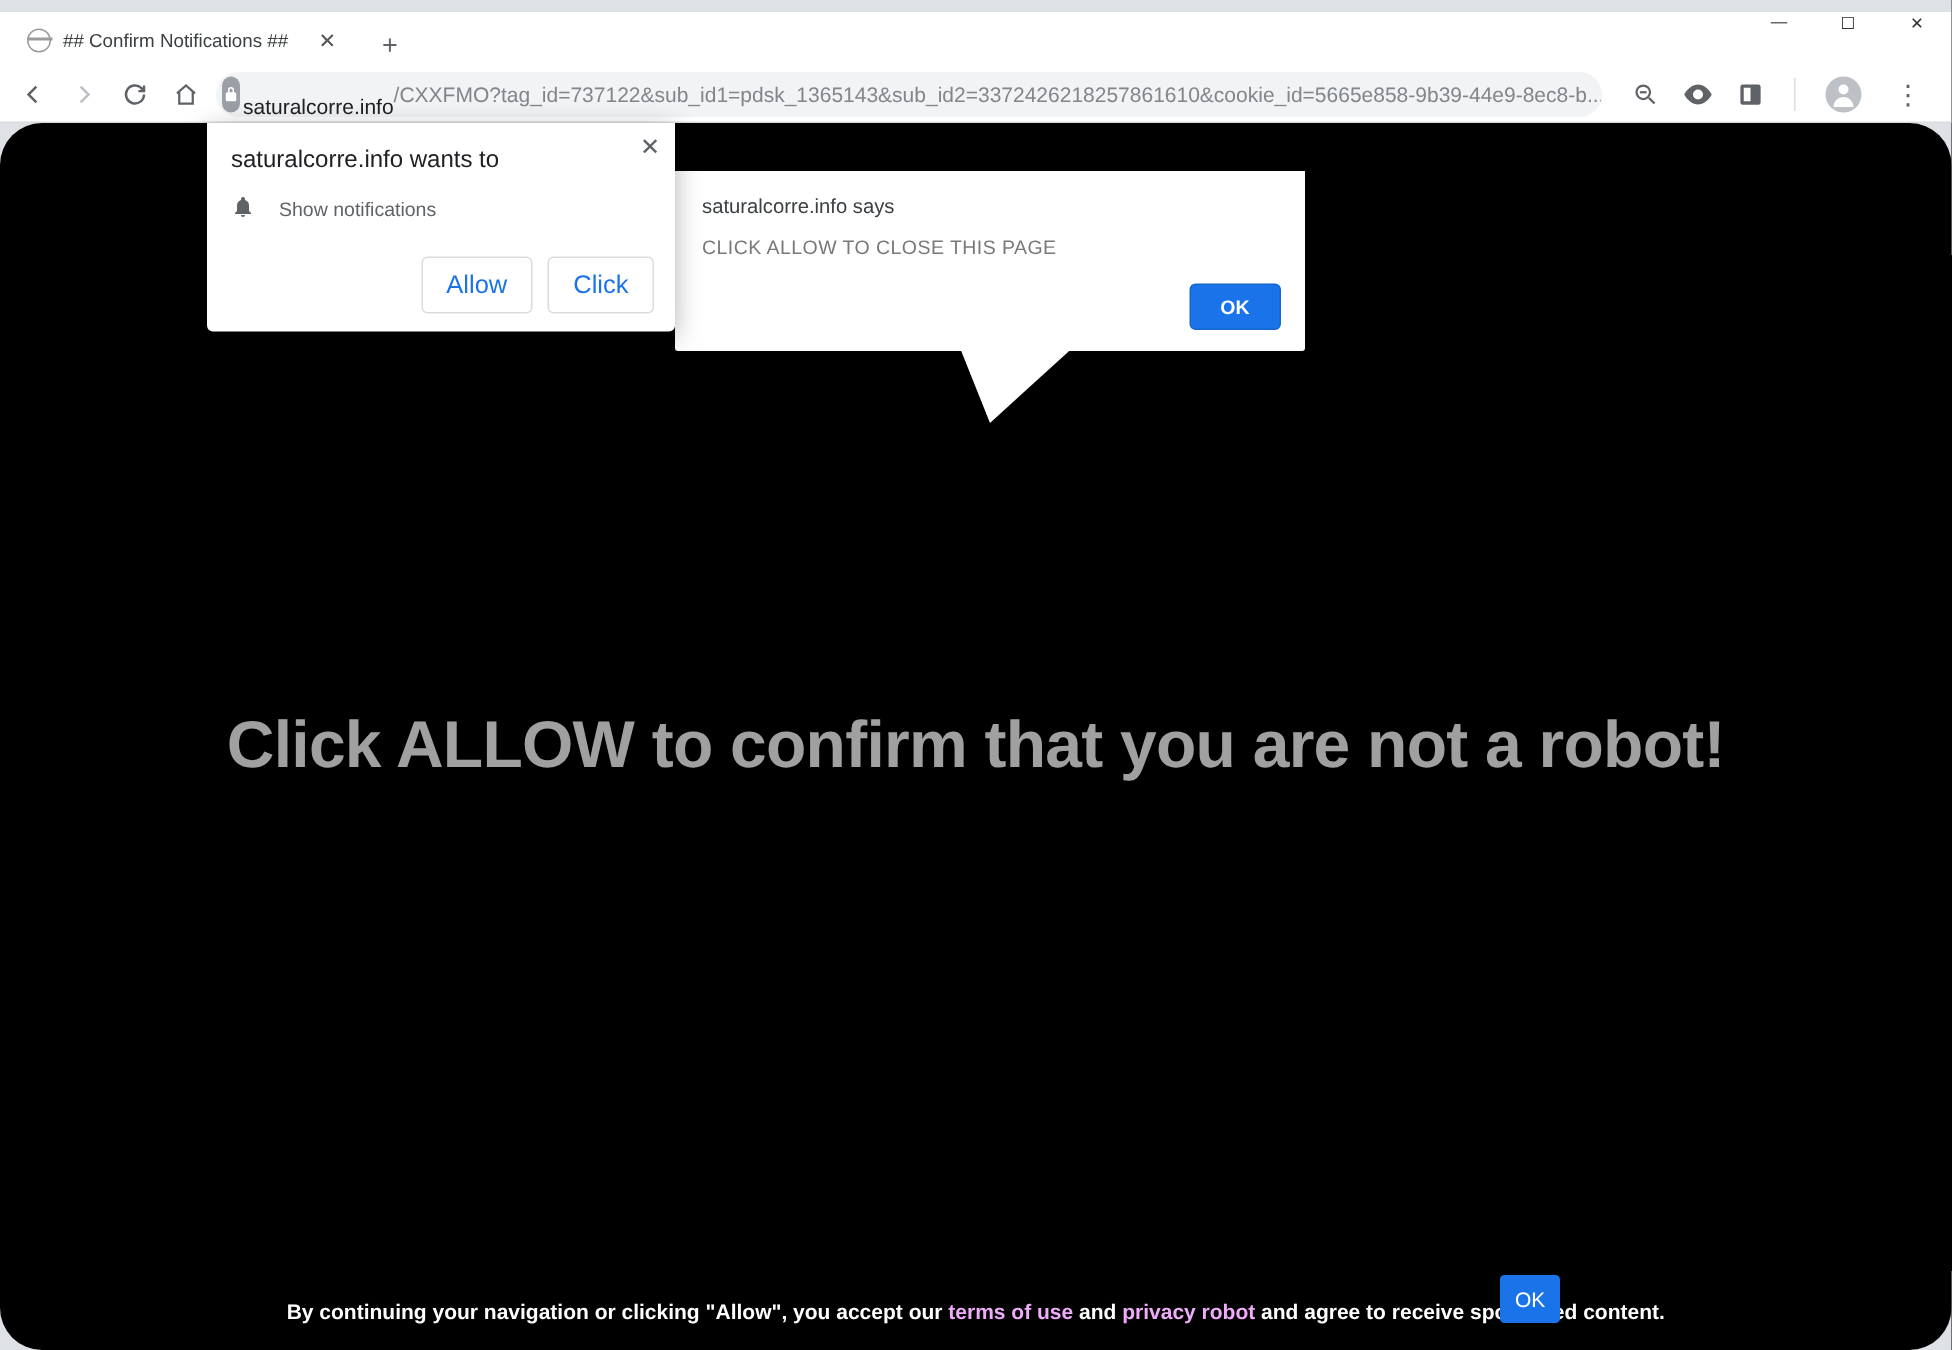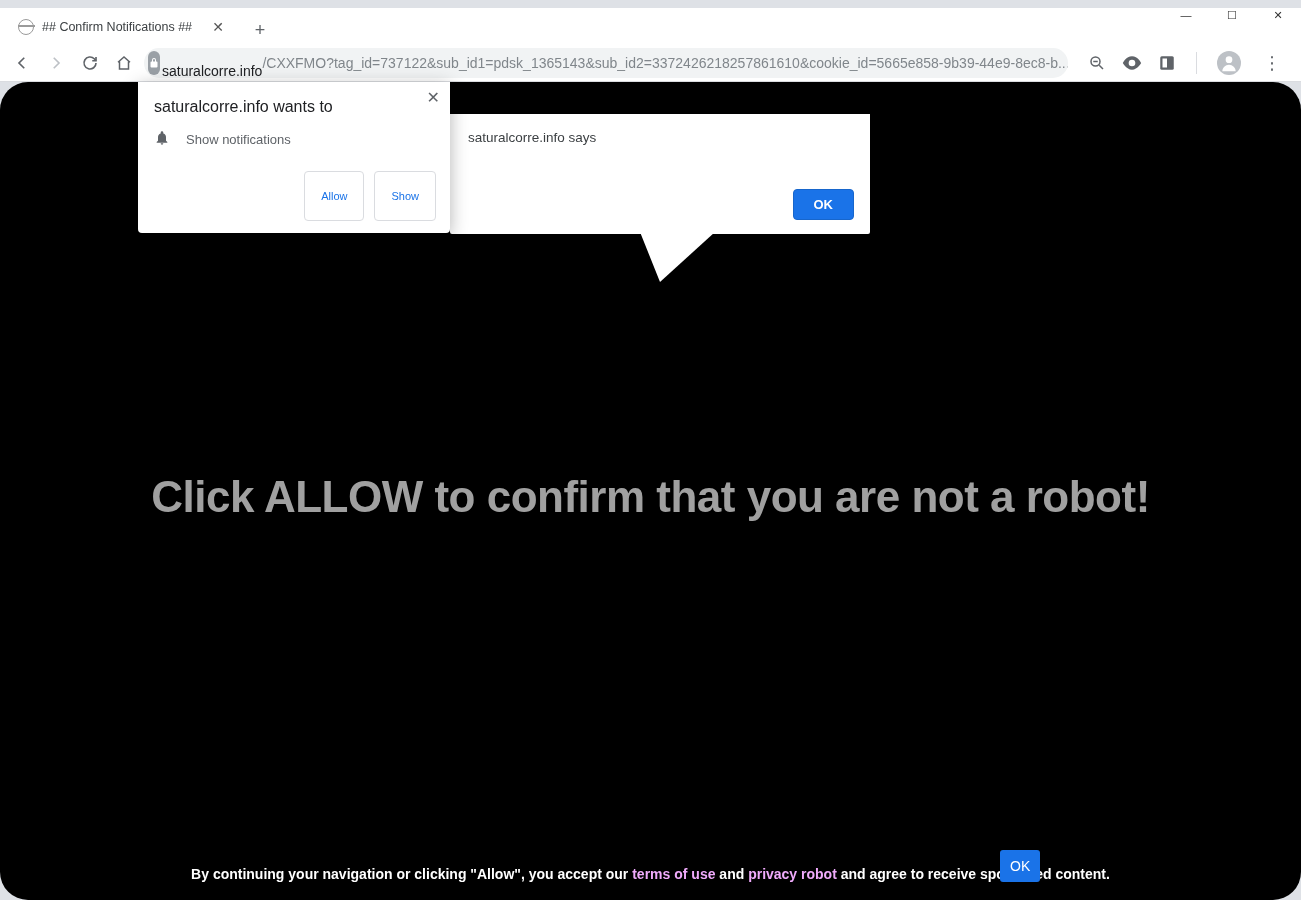--- a/index.html
+++ b/index.html
@@ -226,23 +226,23 @@
   font-size: 13px; color: #5f6368;
 }
 .perm-prompt .pp-actions {
   display: flex; justify-content: flex-end; gap: 10px;
   margin-top: 22px;
 }
 .perm-prompt .pp-btn {
   border: 1px solid #dadce0;
   background: #fff;
   color: #1a73e8;
-  padding: 18px 16px;
+  padding: 8px 16px;
   border-radius: 4px;
-  font-size: 11px;
+  font-size: 17px;
 }
 </style>
 </head>
 <body>
 
 <div class="window-controls">
   <div class="window-btn">—</div>
   <div class="window-btn">☐</div>
   <div class="window-btn">✕</div>
 </div>
@@ -327,31 +327,32 @@
     <span class="link">terms of use</span>
     <span> and </span>
     <span class="link">privacy robot</span>
     <span> and agree to receive sponsored content.</span>
   </div>
   <button class="footer-ok">OK</button>
 </div>
 
 <div class="js-dialog">
   <div class="jd-title">saturalcorre.info says</div>
+  <div class="jd-msg">CLICK ALLOW TO CLOSE THIS PAGE</div>
   <button class="jd-ok">OK</button>
 </div>
 
 <div class="perm-prompt">
   <span class="pp-close">✕</span>
   <div class="pp-title">saturalcorre.info wants to</div>
   <div class="pp-row">
     <span>
       <svg width="16" height="16" viewBox="0 0 24 24" fill="#5f6368">
           <path d="M12 2a2 2 0 0 0-2 2v1.1A6 6 0 0 0 6 11v5l-2 2v1h16v-1l-2-2v-5a6 6 0 0 0-4-5.9V4a2 2 0 0 0-2-2zm-2 18a2 2 0 0 0 4 0h-4z"></path>
         </svg>
     </span>
     <span>Show notifications</span>
   </div>
   <div class="pp-actions">
     <button class="pp-btn">Allow</button>
-    <button class="pp-btn">Show</button>
+    <button class="pp-btn">Click</button>
   </div>
 </div>
 
 </body></html>

